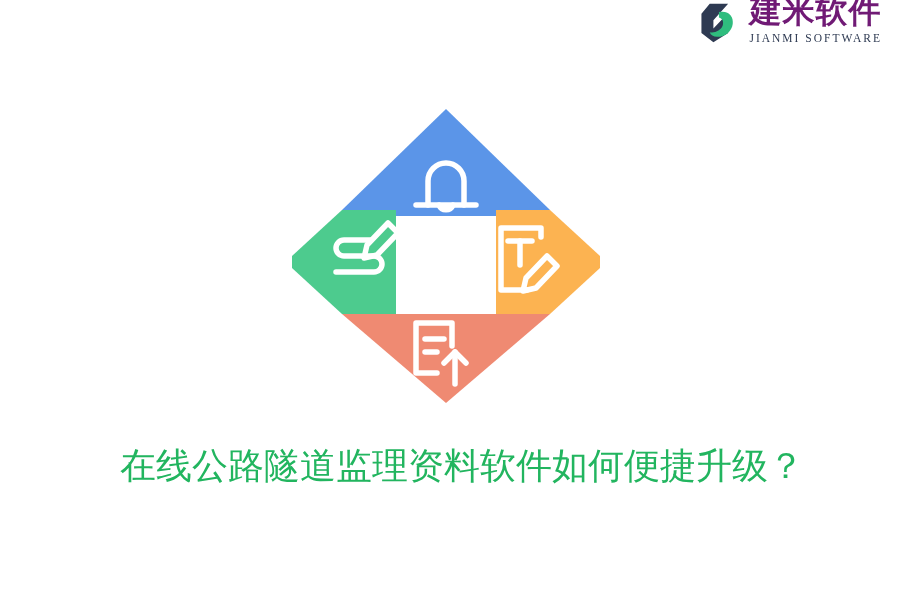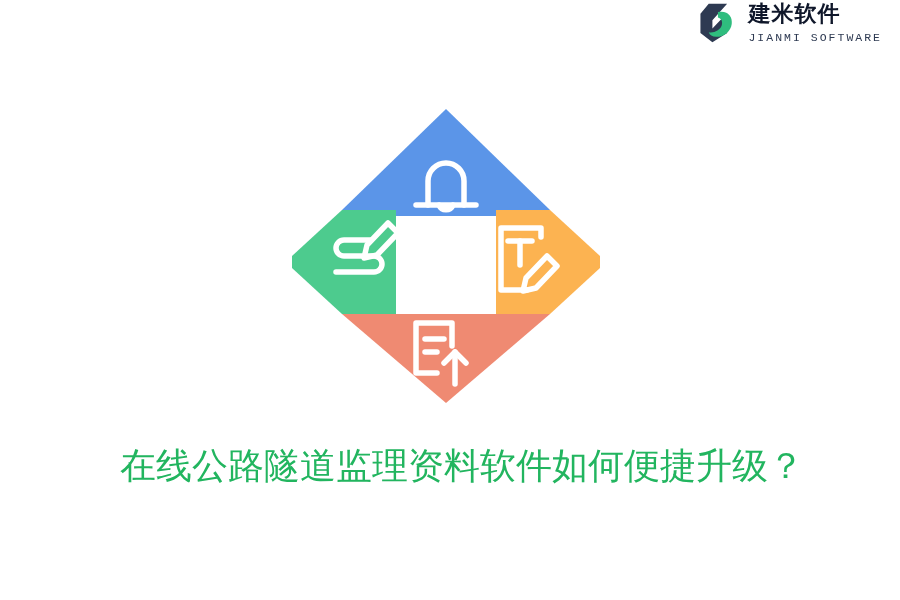--- a/index.html
+++ b/index.html
@@ -31,37 +31,37 @@
     flex: 0 0 auto;
     display: block;
   }
   .brand-text {
     display: flex;
     flex-direction: column;
     justify-content: flex-start;
     padding-top: 0px;
   }
   .brand-cn {
-    font-size: 22px;
+    font-size: 32px;
     line-height: 28px;
     font-weight: bold;
-    color: #0f172a;
+    color: #701a75;
     letter-spacing: 1px;
     white-space: nowrap;
-    font-family: Liberation Serif, serif;
+    font-family: Liberation Mono, monospace;
   }
   .brand-en {
     font-size: 11.5px;
     line-height: 14px;
     color: #2e3a52;
     letter-spacing: 2.0px;
     white-space: nowrap;
     margin-top: 3px;
     text-align: left;
-    font-family: Liberation Mono, monospace;
+    font-family: Liberation Serif, serif;
   }
 
   
   .hero {
     position: absolute;
     left: 292px;
     top: 109px;
     width: 308px;
     height: 294px;
   }

